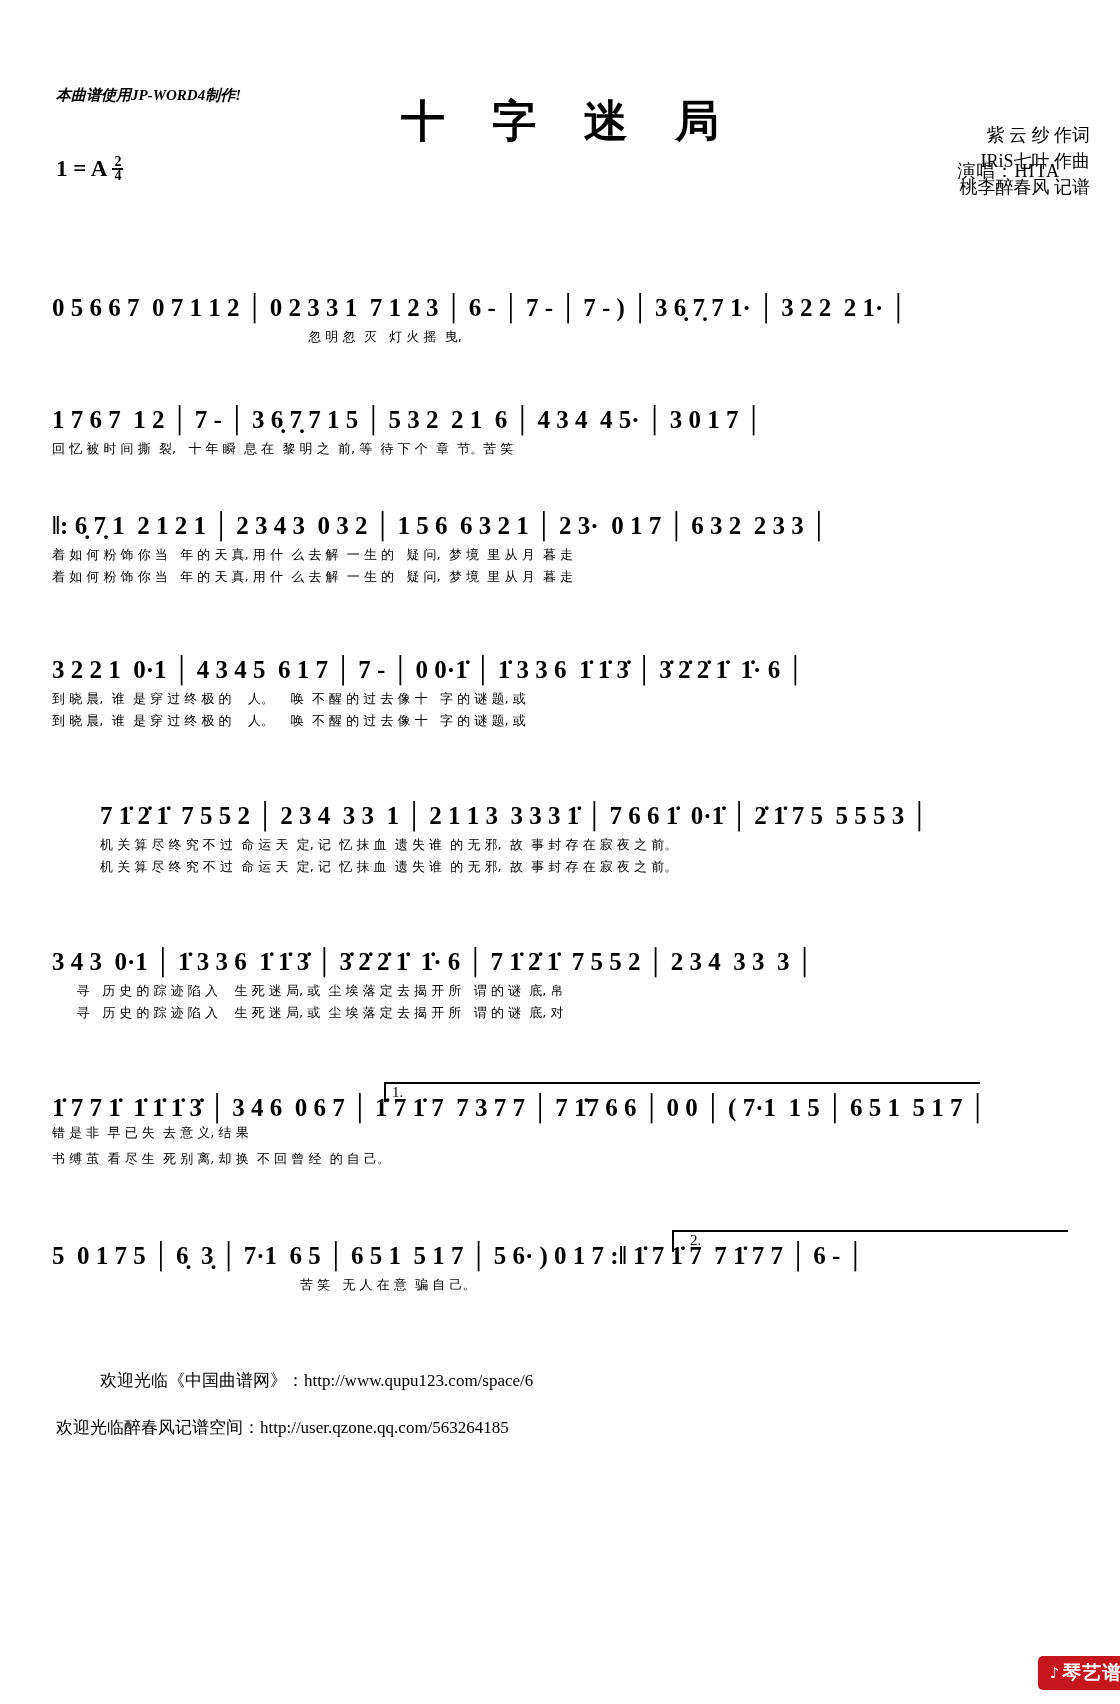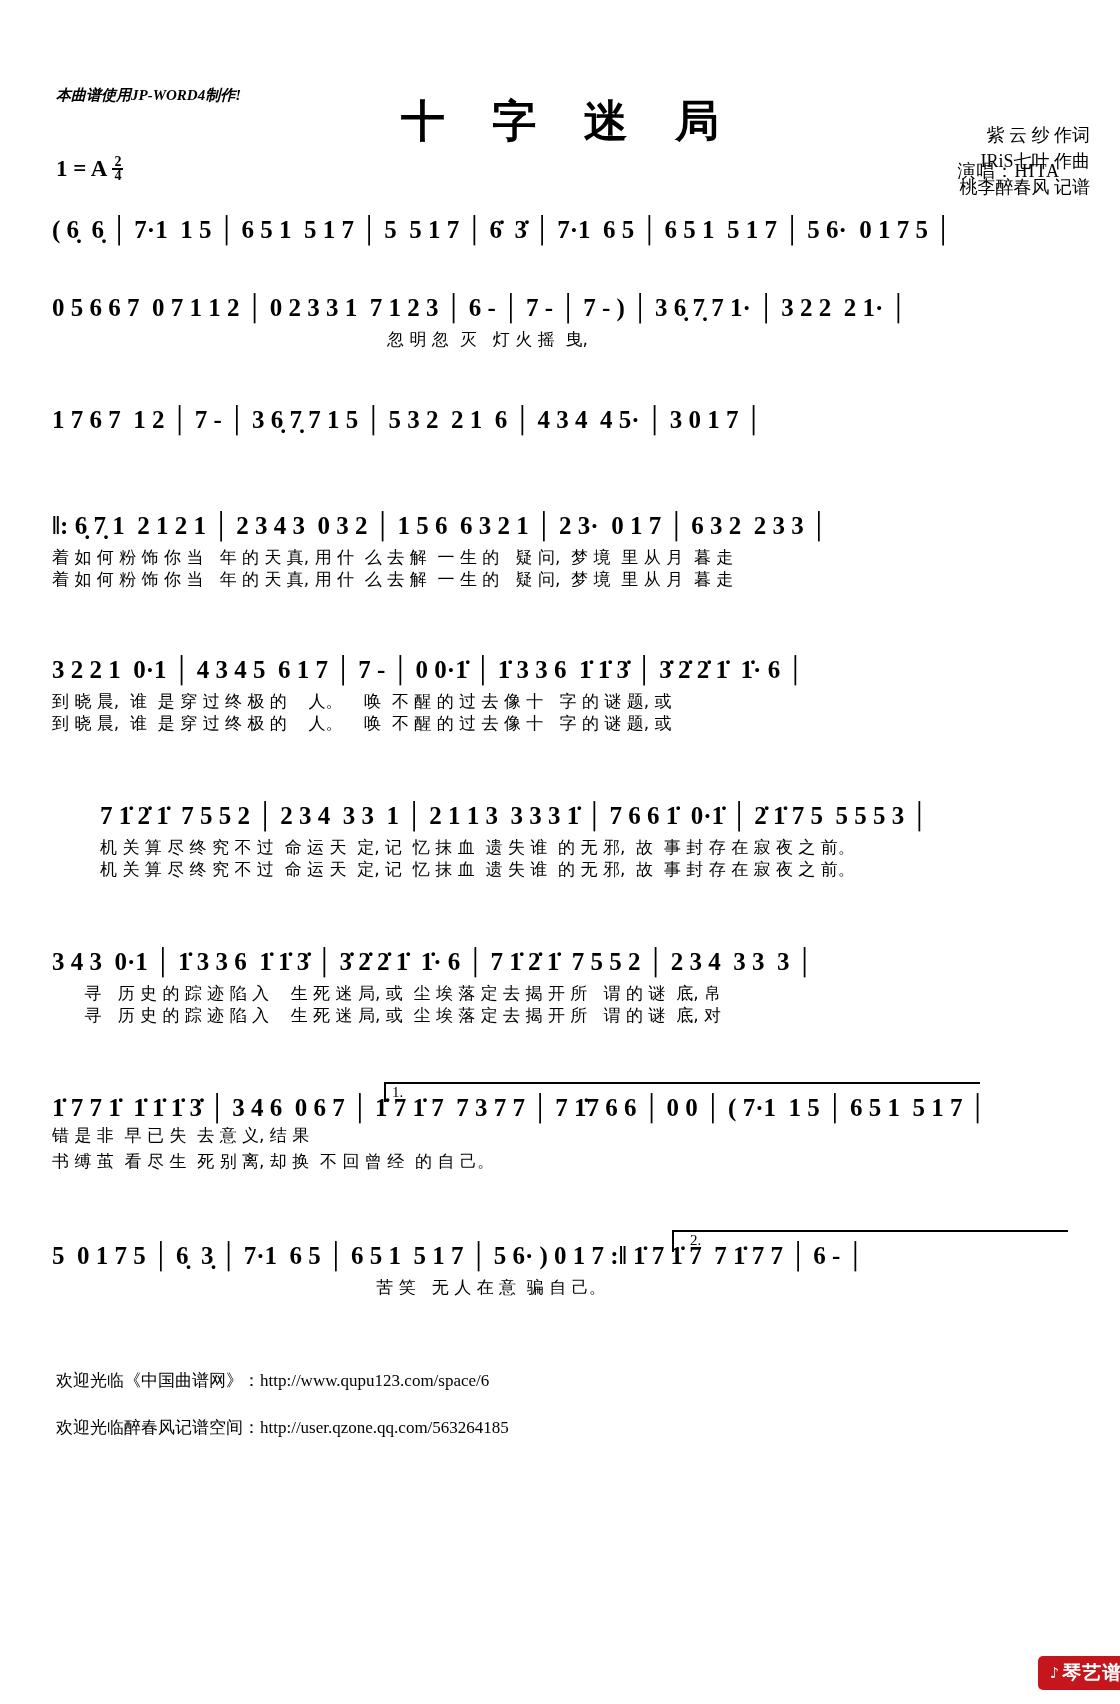--- a/index.html
+++ b/index.html
@@ -98,39 +98,39 @@
   }
   .notes {
     font-size: 25px;
     font-weight: bold;
     letter-spacing: 0px;
     white-space: pre;
     height: 34px;
     position: relative;
   }
   .lyr {
-    font-size: 17px;
+    font-size: 13px;
     font-family: "DejaVu Sans", sans-serif;
     white-space: pre;
     height: 26px;
     letter-spacing: 0px;
   }
   .lyr2 { margin-top: -4px; }
 
   .rule {
     position: absolute;
     background: #000;
   }
   .footer {
     position: absolute;
     left: 56px;
     font-family: "Liberation Serif", serif;
     font-size: 17px;
   }
-  .f1 { top: 1365px; }
+  .f1 { top: 1365px; margin-left: 44px; }
   .f2 { top: 1412px; }
 
   
   .logo {
     position: absolute;
     right: 18px;
     bottom: 18px;
     width: 96px;
     height: 34px;
     background: #c4161c;
@@ -168,31 +168,29 @@
   </div>
 
   <div class="keysig">
     <span>1 = A</span>
     <span class="frac">
       <span class="num">2</span>
       <span class="den">4</span>
     </span>
   </div>
 
-  <div class="line" style="top:212px;">
-    <div class="notes">( 6̣  6̣ │ 7·1  1 5 │ 6 5 1  5 1 7 │ 5  5 1 7 │ 6̇  3̇ │ 7·1  6 5 │ 6 5 1  5 1 7 │ 5 6·  0 1 7 5 │</div>
-  </div>
 
   <div class="line" style="top:290px;">
     <div class="notes">0 5 6 6 7  0 7 1 1 2 │ 0 2 3 3 1  7 1 2 3 │ 6 - │ 7 - │ 7 - ) │ 3 6̣ 7̣ 7 1· │ 3 2 2  2 1· │</div>
     <div class="lyr">                                                              忽 明 忽  灭   灯 火 摇  曳,</div>
   </div>
 
   <div class="line" style="top:402px;">
     <div class="notes">1 7 6 7  1 2 │ 7 - │ 3 6̣ 7̣ 7 1 5 │ 5 3 2  2 1  6 │ 4 3 4  4 5· │ 3 0 1 7 │</div>
+    <div class="lyr">回 忆 被 时 间 撕  裂,   十 年 瞬  息 在  黎 明 之  前, 等  待 下 个  章  节。苦 笑</div>
   </div>
 
   <div class="line" style="top:508px;">
     <div class="notes">‖: 6̣ 7̣ 1  2 1 2 1 │ 2 3 4 3  0 3 2 │ 1 5 6  6 3 2 1 │ 2 3·  0 1 7 │ 6 3 2  2 3 3 │</div>
     <div class="lyr">着 如 何 粉 饰 你 当   年 的 天 真, 用 什  么 去 解  一 生 的   疑 问,  梦 境  里 从 月  暮 走</div>
     <div class="lyr lyr2">着 如 何 粉 饰 你 当   年 的 天 真, 用 什  么 去 解  一 生 的   疑 问,  梦 境  里 从 月  暮 走</div>
   </div>
 
   <div class="line" style="top:652px;">
     <div class="notes">3 2 2 1  0·1 │ 4 3 4 5  6 1 7 │ 7 - │ 0 0·1̇ │ 1̇ 3 3 6  1̇ 1̇ 3̇ │ 3̇ 2̇ 2̇ 1̇  1̇· 6 │</div>

